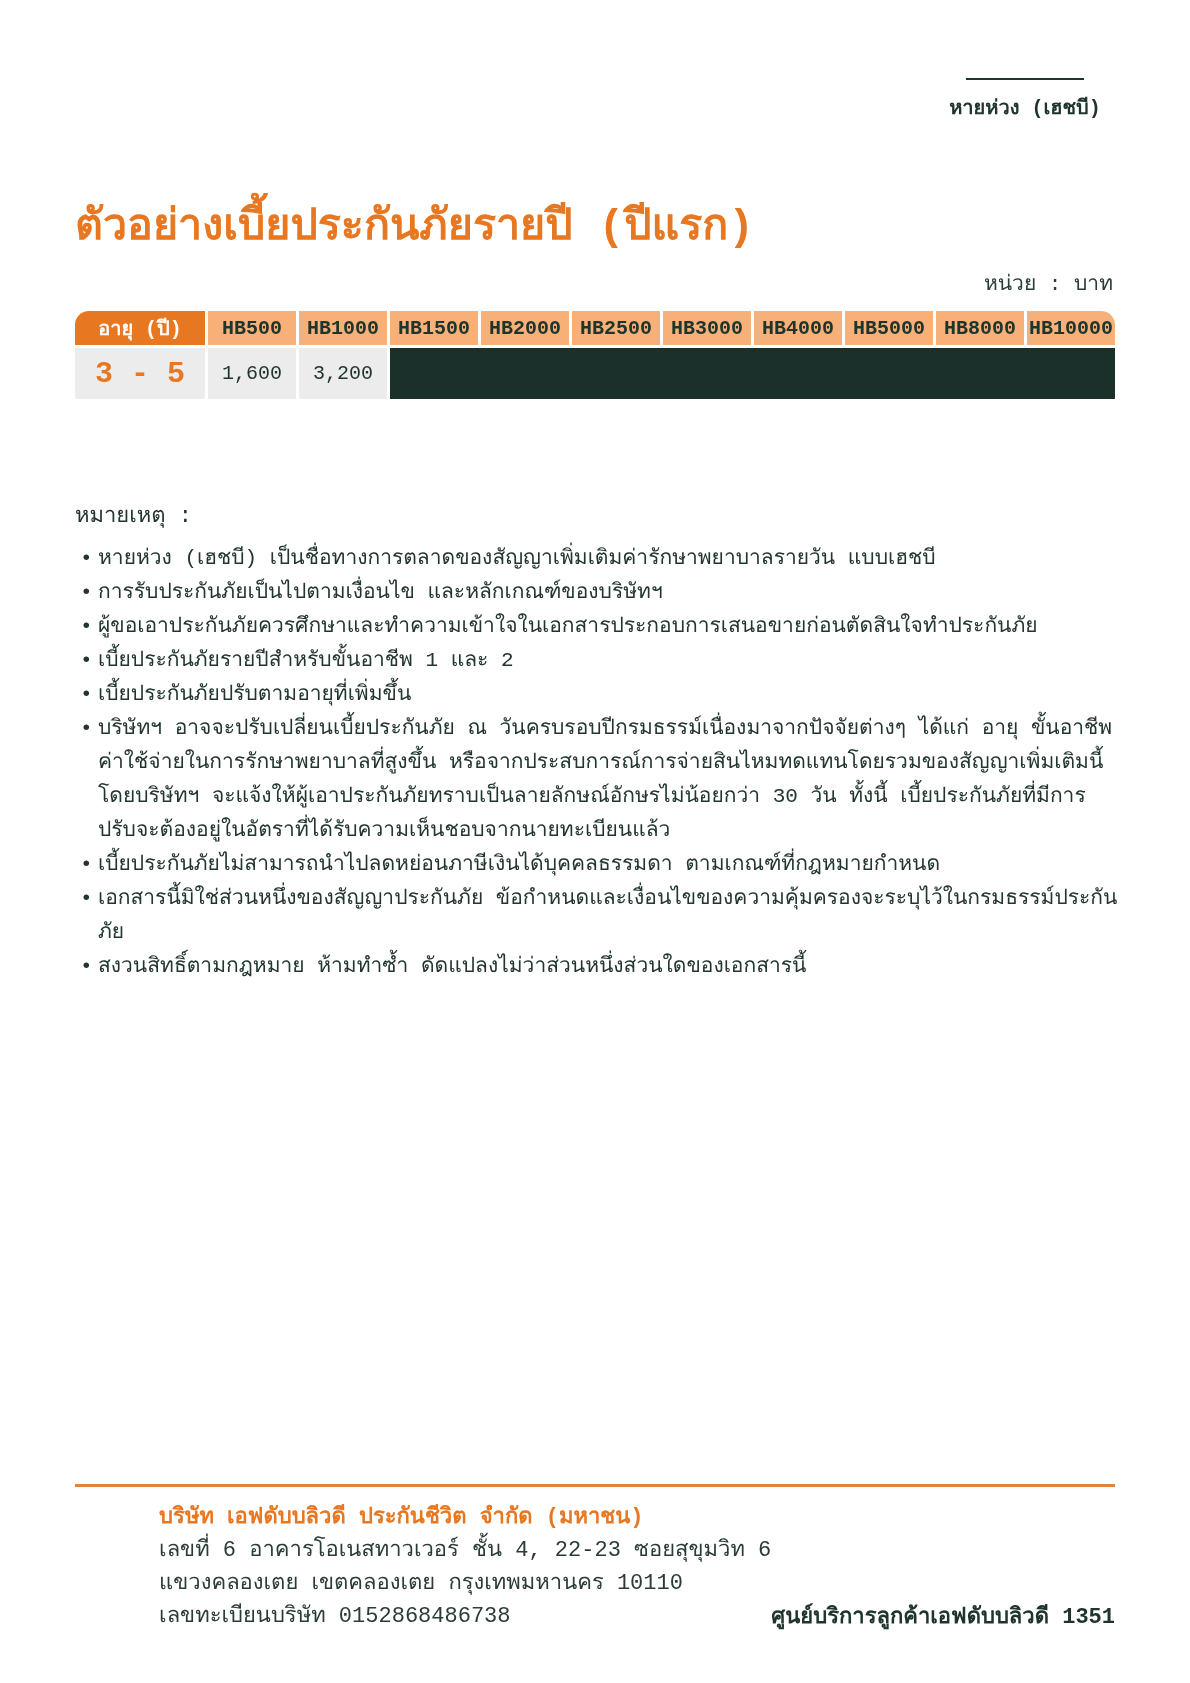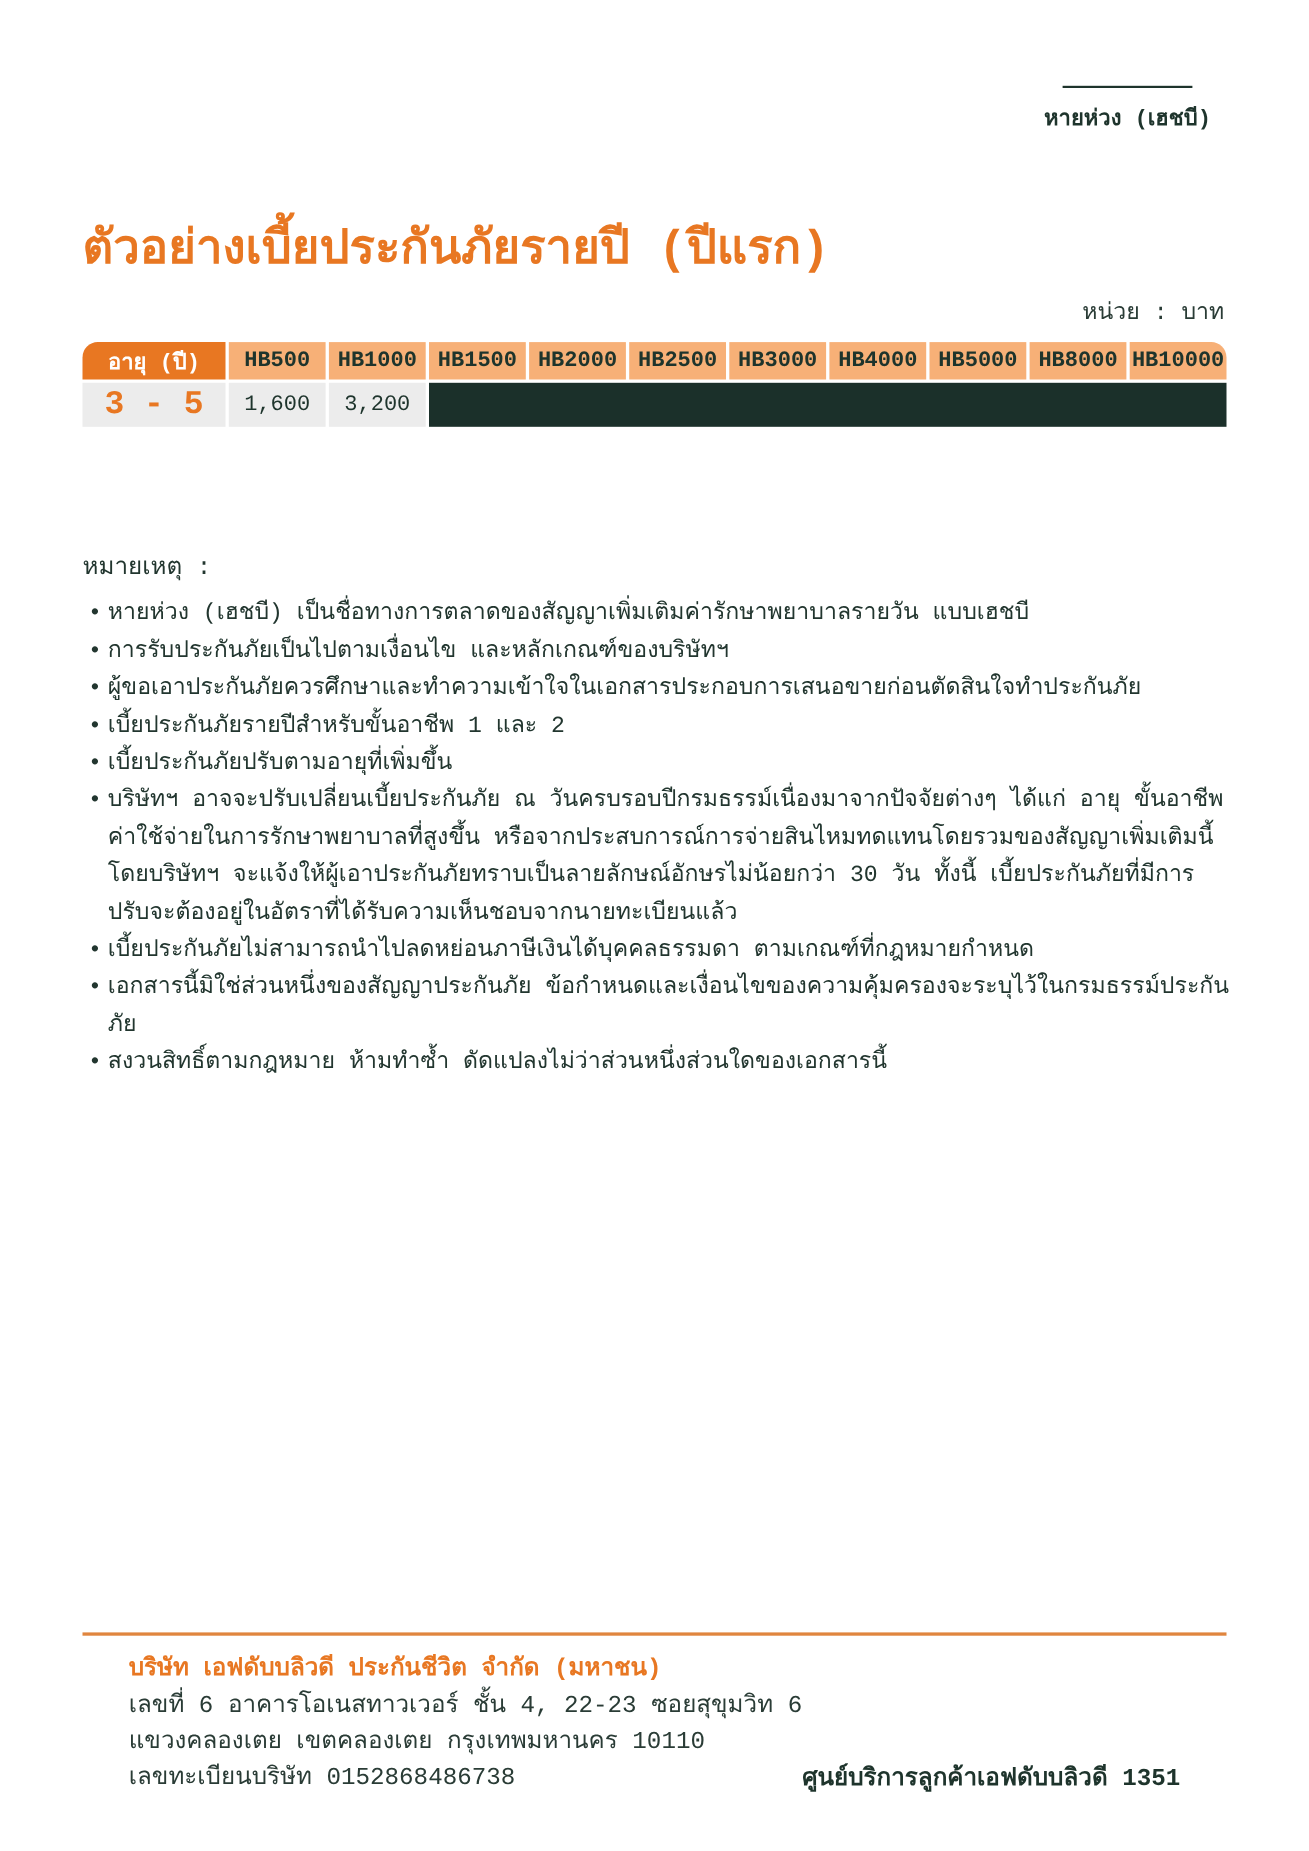--- a/index.html
+++ b/index.html
@@ -37,37 +37,37 @@
     text-align: center; vertical-align: middle; padding: 0; overflow: hidden;
   }
   .premium-table thead th {
     height: 34px; font-size: 20px; font-weight: 600;
     background: #F7B077; color: #1E342C;
   }
   .premium-table thead th.age-h {
     background: #E87722; color: #ffffff; border-top-left-radius: 14px;
   }
   .premium-table thead th.last { border-top-right-radius: 14px; }
-  .premium-table tbody td { height: 40px; font-size: 20px; color: #1E342C; }
+  .premium-table tbody td { height: 51px; font-size: 20px; color: #1E342C; }
   tr.row-a td { background: #ECECEC; }
   tr.row-b td { background: #F5F5F6; }
   .premium-table td.age { color: #E87722; font-size: 30px; font-weight: bold; }
   .premium-table td.na { background: #1B302A; }
 
   
   .notes { position: absolute; top: 497px; left: 75px; width: 1044px; color: #22362F; }
   .notes-h { font-size: 22px; margin: 0 0 4px 0; }
   .notes ul { list-style: none; margin: 10px 0 0 0; padding: 0; }
   .notes li { position: relative; padding-left: 23px; font-size: 21px; line-height: 34px; }
   .notes li::before { content: "\2022"; position: absolute; left: 5px; top: 0; color: #22362F; }
 
   
   .footer { position: absolute; top: 1484px; left: 75px; right: 75px; }
   .footer-rule { height: 3px; background: #E0853E; border: none; margin: 0 0 14px 0; }
-  .footer-flex { display: flex; justify-content: center; align-items: flex-end; }
+  .footer-flex { display: flex; justify-content: flex-end; align-items: flex-end; }
   .company { color: #E87722; font-weight: bold; font-size: 22px; line-height: 33px; }
   .addr-line { font-size: 22px; line-height: 33px; color: #2A3C36; }
   .contact { font-size: 22px; font-weight: bold; color: #1E342C; white-space: nowrap; }
 </style>
 </head>
 <body>
 
 <div class="page">
 
   <div class="brand">

